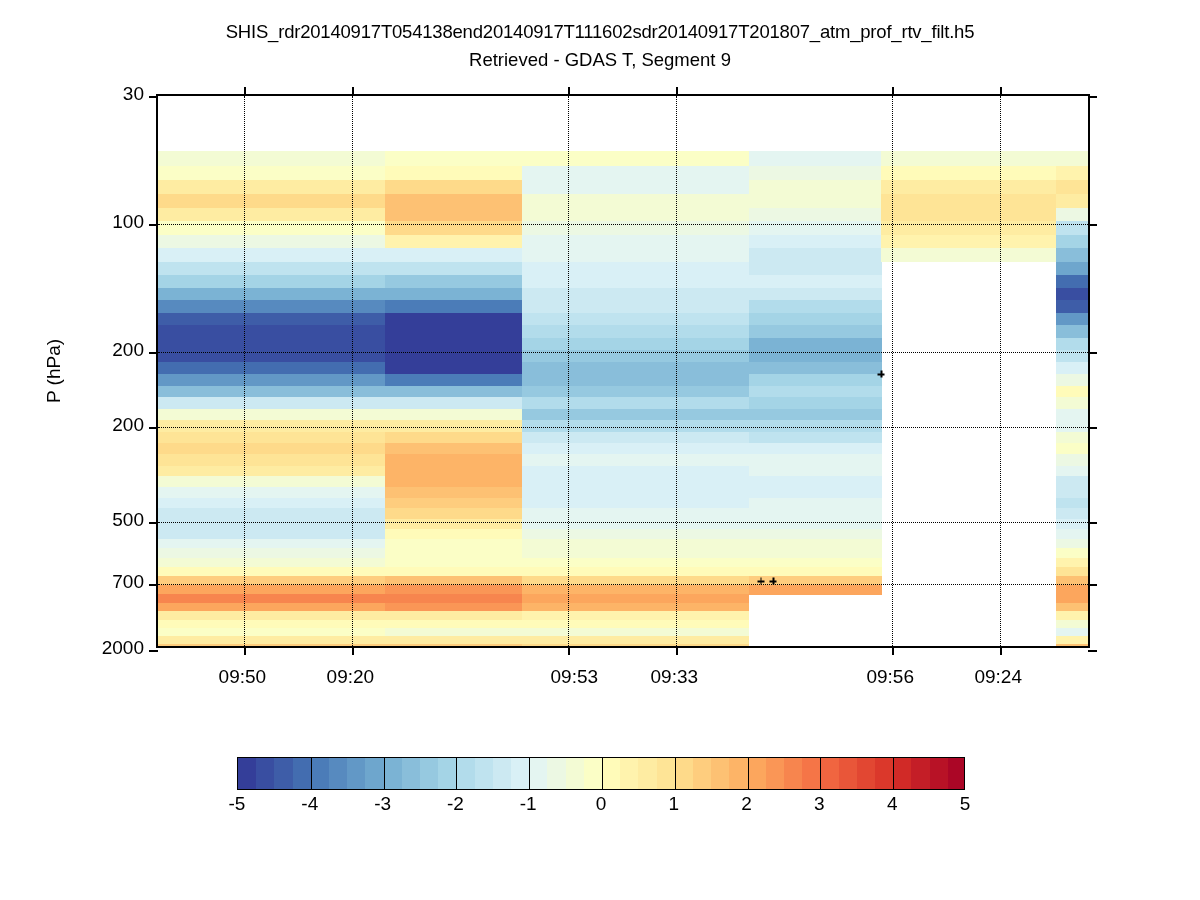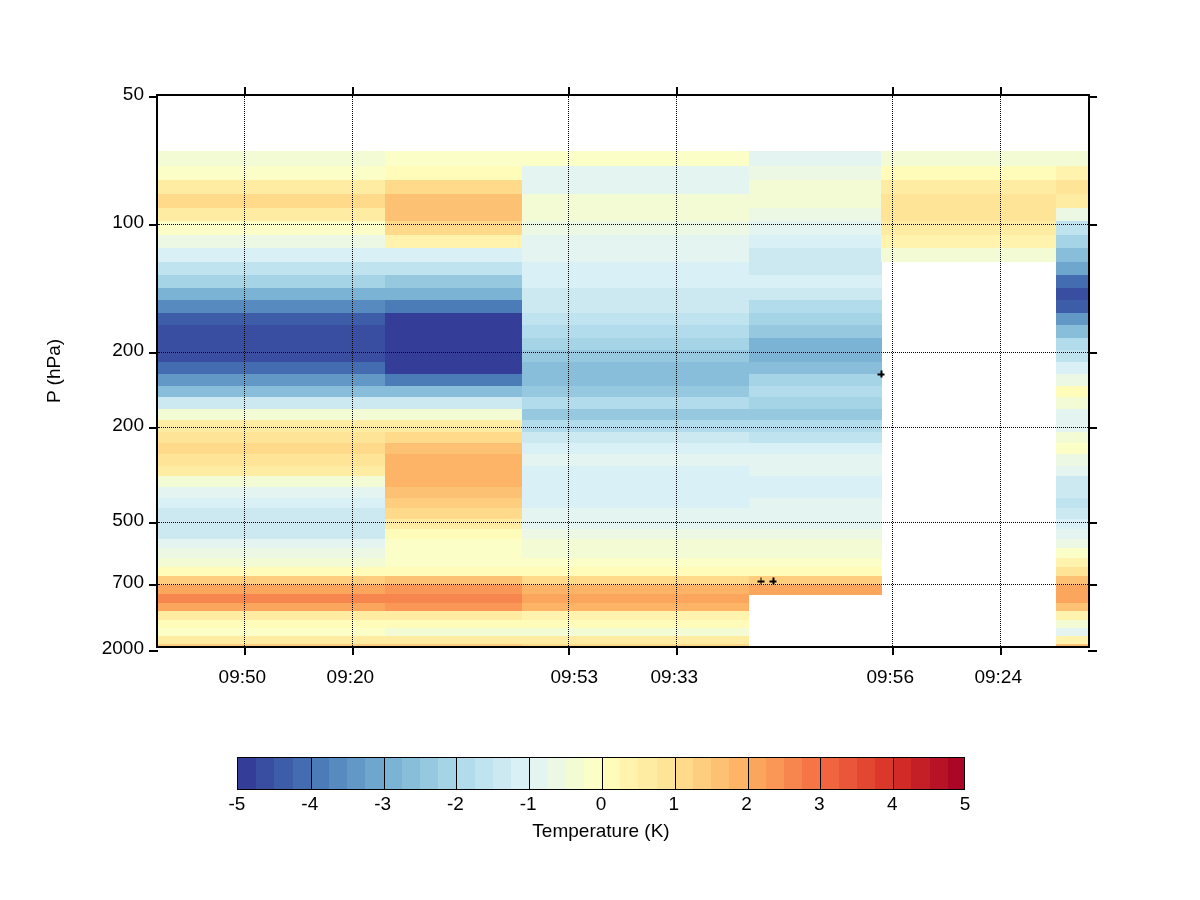--- a/index.html
+++ b/index.html
@@ -60,20 +60,24 @@
   .cbar-seg{position:absolute;top:0;height:100%;}
   .cbar-tick{position:absolute;top:0;height:100%;width:0;border-left:1.6px solid #000;}
   .cbar-lab{position:absolute;top:36px;font-size:19px;transform:translateX(-50%);}
   .cbar-title{position:absolute;left:0;top:63px;width:728px;text-align:center;font-size:19px;}
 </style>
 </head>
 <body>
 
 <div class="fig">
 
+  <div class="title-block">
+    <div class="title-line1">SHIS_rdr20140917T054138end20140917T111602sdr20140917T201807_atm_prof_rtv_filt.h5</div>
+    <div class="title-line2">Retrieved - GDAS T, Segment 9</div>
+  </div>
 
   <div class="axis-title-y">P (hPa)</div>
 
   <div class="plot-frame">
     <div class="plot-clip" id="cells-layer">
         <div class="cell" style="left: 0px; top: 54.6196px; width: 227.351px; height: 15.8083px; background: rgb(243, 251, 212);"></div>
         <div class="cell" style="left: 0px; top: 69.8279px; width: 227.351px; height: 15.2302px; background: rgb(251, 254, 198);"></div>
         <div class="cell" style="left: 0px; top: 84.458px; width: 227.351px; height: 14.1557px; background: rgb(254, 236, 162);"></div>
         <div class="cell" style="left: 0px; top: 98.0137px; width: 227.351px; height: 14.2069px; background: rgb(254, 218, 138);"></div>
         <div class="cell" style="left: 0px; top: 111.621px; width: 227.351px; height: 14.2511px; background: rgb(254, 236, 162);"></div>
@@ -350,21 +354,21 @@
           <i class="v"></i>
         </div>
         <div class="marker blk" style="left: 723.445px; top: 278.149px;">
           <i class="h"></i>
           <i class="v"></i>
         </div>
       </div>
   </div>
 
   <div id="ylabels-layer">
-      <div class="ylabel-txt" style="top: 94px; right: 1056px;">50</div>
+      <div class="ylabel-txt" style="top: 94px; right: 1056px;">30</div>
       <div class="ylabel-txt" style="top: 222.184px; right: 1056px;">100</div>
       <div class="ylabel-txt" style="top: 350.367px; right: 1056px;">200</div>
       <div class="ylabel-txt" style="top: 425.35px; right: 1056px;">200</div>
       <div class="ylabel-txt" style="top: 519.816px; right: 1056px;">500</div>
       <div class="ylabel-txt" style="top: 582.04px; right: 1056px;">700</div>
       <div class="ylabel-txt" style="top: 648px; right: 1056px;">2000</div>
     </div>
   <div id="xlabels-layer">
       <div class="xlabel-txt" style="left: 242.382px; top: 666px;">09:50</div>
       <div class="xlabel-txt" style="left: 350.358px; top: 666px;">09:20</div>
@@ -432,16 +436,15 @@
         <div class="cbar-lab" style="left: 145.6px;">-3</div>
         <div class="cbar-lab" style="left: 218.4px;">-2</div>
         <div class="cbar-lab" style="left: 291.2px;">-1</div>
         <div class="cbar-lab" style="left: 364px;">0</div>
         <div class="cbar-lab" style="left: 436.8px;">1</div>
         <div class="cbar-lab" style="left: 509.6px;">2</div>
         <div class="cbar-lab" style="left: 582.4px;">3</div>
         <div class="cbar-lab" style="left: 655.2px;">4</div>
         <div class="cbar-lab" style="left: 728px;">5</div>
       </div>
-    <div class="cbar-title">Temperature (K)</div>
   </div>
 
 </div>
 
 </body></html>

